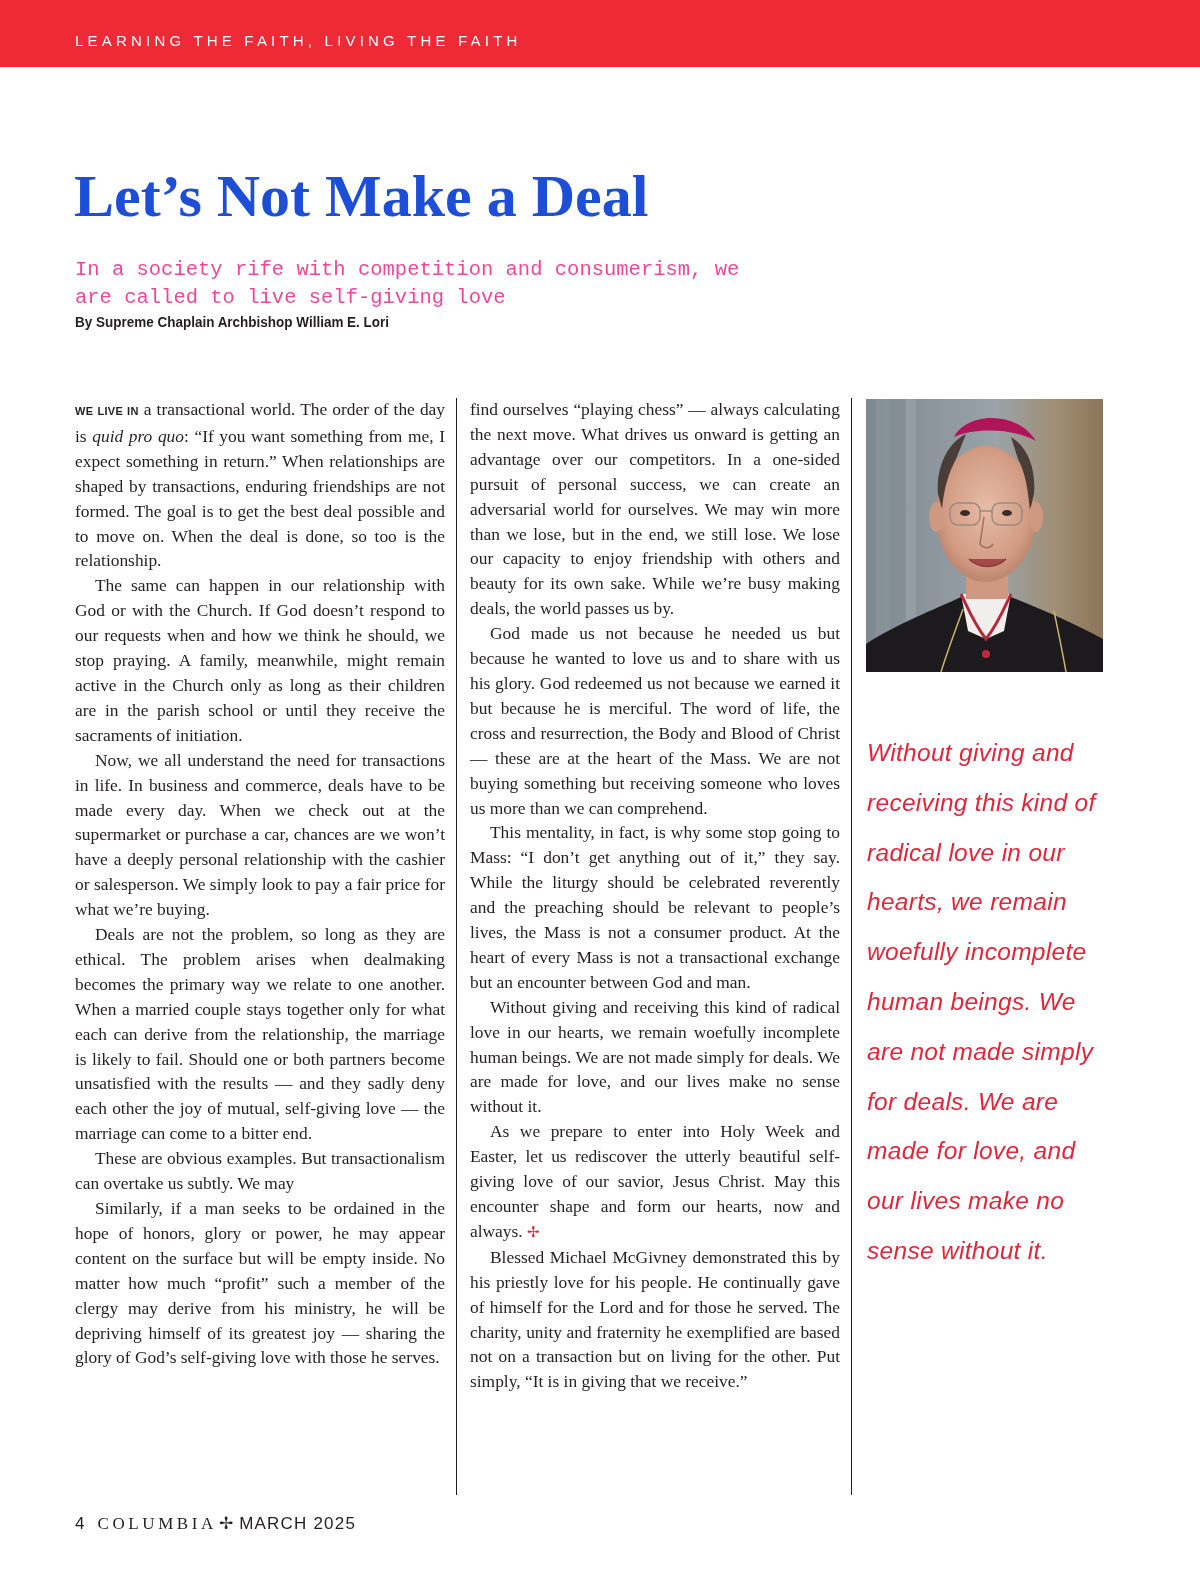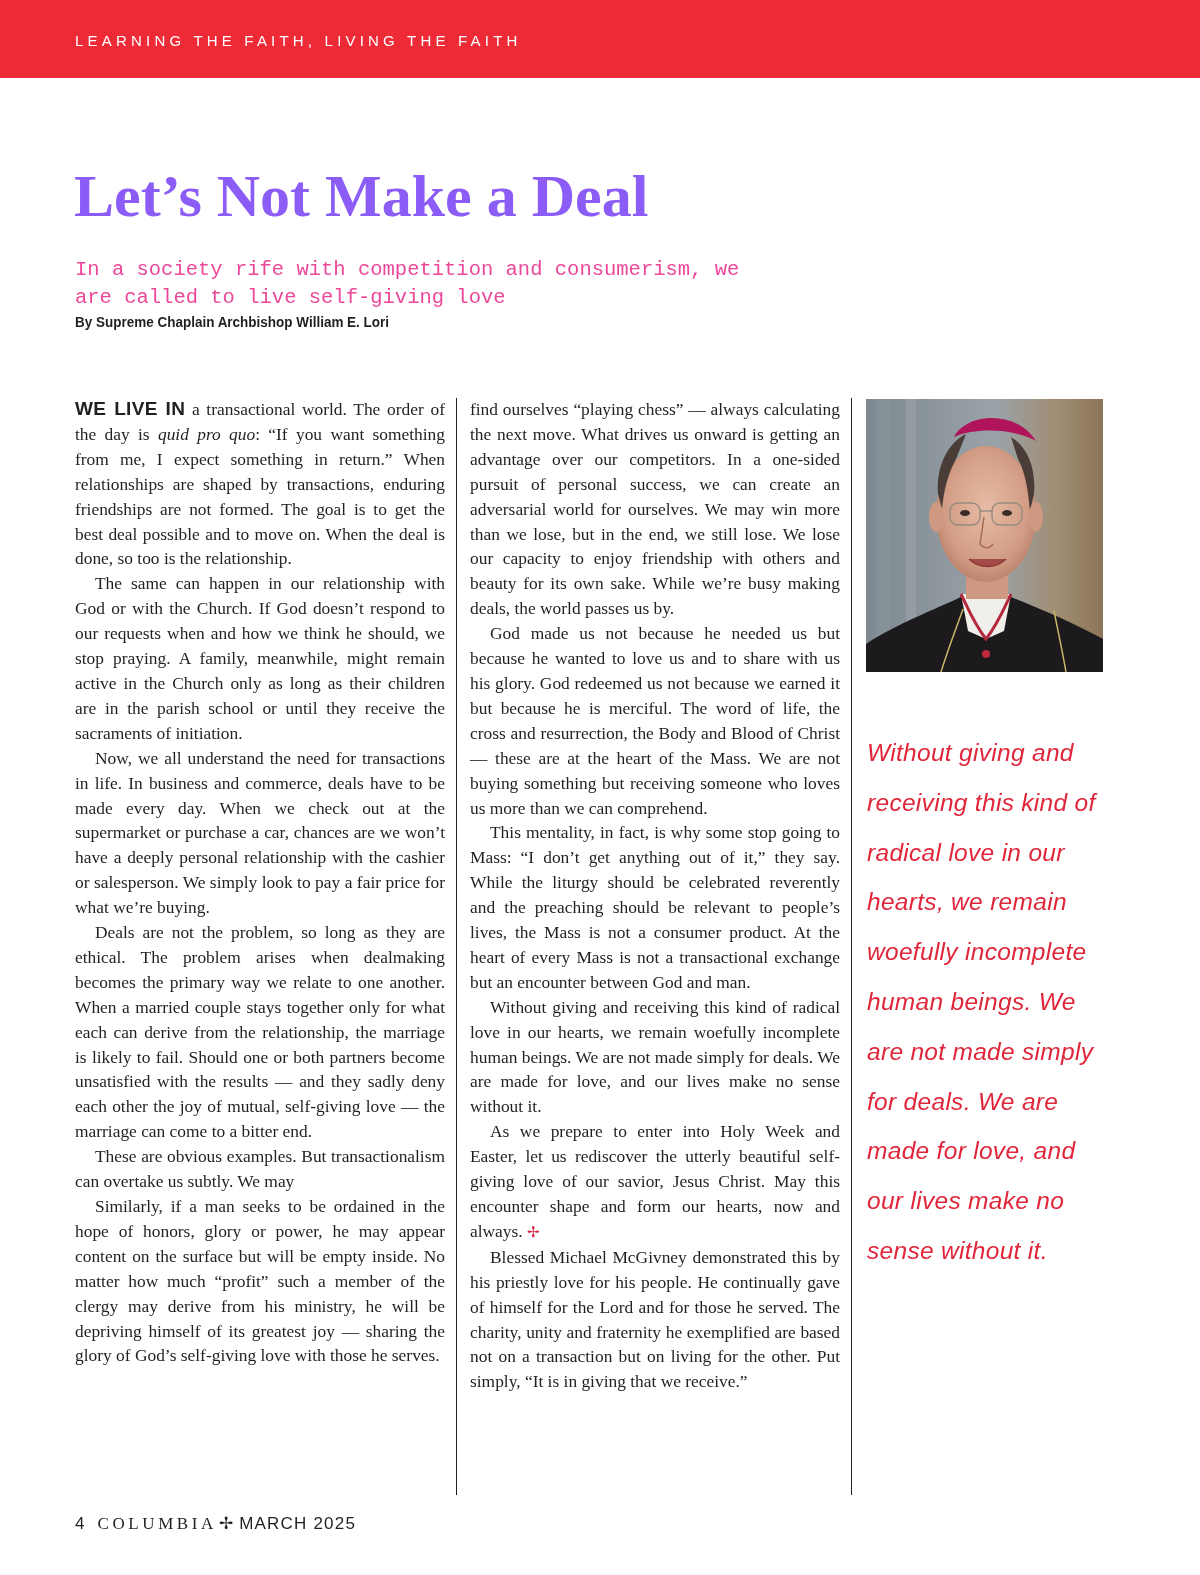--- a/index.html
+++ b/index.html
@@ -2,33 +2,33 @@
 <html><head>
 <meta charset="utf-8">
 <style>
   html, body { margin: 0; padding: 0; }
   body {
     width: 1200px; height: 1575px; position: relative; overflow: hidden;
     background: #ffffff; color: #231f20;
     font-family: "Liberation Serif", serif;
   }
   .banner {
-    position: absolute; left: 0; top: 0; width: 1200px; height: 78px;
+    position: absolute; left: 0; top: 0; width: 1200px; height: 67px;
     background: #ee2a36;
   }
   .banner-text {
     position: absolute; left: 75px; top: 32px;
     font-family: "Liberation Sans", sans-serif; font-size: 15px;
     letter-spacing: 4.2px; color: #ffffff; font-weight: normal;
     line-height: 18px; white-space: nowrap;
   }
   .title {
     position: absolute; left: 74px; top: 160px; margin: 0;
     font-family: "Liberation Serif", serif; font-weight: bold;
-    font-size: 60px; line-height: 72px; color: #8b5cf6; letter-spacing: 0px;
+    font-size: 60px; line-height: 72px; color: #1d4ed8; letter-spacing: 0px;
     white-space: nowrap;
   }
   .subtitle {
     position: absolute; left: 75px; top: 256px; width: 700px;
     font-family: Liberation Mono, monospace; font-size: 20.5px; line-height: 28px;
     color: #ec4899;
   }
   .byline {
     position: absolute; left: 75px; top: 313px;
     font-family: "Liberation Sans", sans-serif; font-size: 14.5px; line-height: 18px;
@@ -39,21 +39,21 @@
     position: absolute; top: 397px;
     font-family: "Liberation Serif", serif; font-size: 17.4px; line-height: 24.9px;
     color: #231f20; text-align: justify;
   }
   .col p { margin: 0; text-indent: 20px; }
   .col p.first { text-indent: 0; }
   .col p.cont { text-indent: 0; }
   .col1 { left: 75px; width: 370px; }
   .col2 { left: 470px; width: 370px; }
   .lead-in {
-    font-family: "Liberation Sans", sans-serif; font-weight: bold; font-size: 19px;
+    font-family: "Liberation Sans", sans-serif; font-weight: bold; font-size: 11px;
     letter-spacing: 0.3px;
   }
   .divider {
     position: absolute; width: 1.4px; background: #231f20;
   }
   .div1 { left: 456px; top: 398px; height: 1097px; }
   .div2 { left: 851px; top: 398px; height: 1097px; }
   .end-mark { color: #d7263d; font-family: "DejaVu Sans", sans-serif; font-size: 15px; }
   .photo {
     position: absolute; left: 866px; top: 399px; width: 237px; height: 273px;

